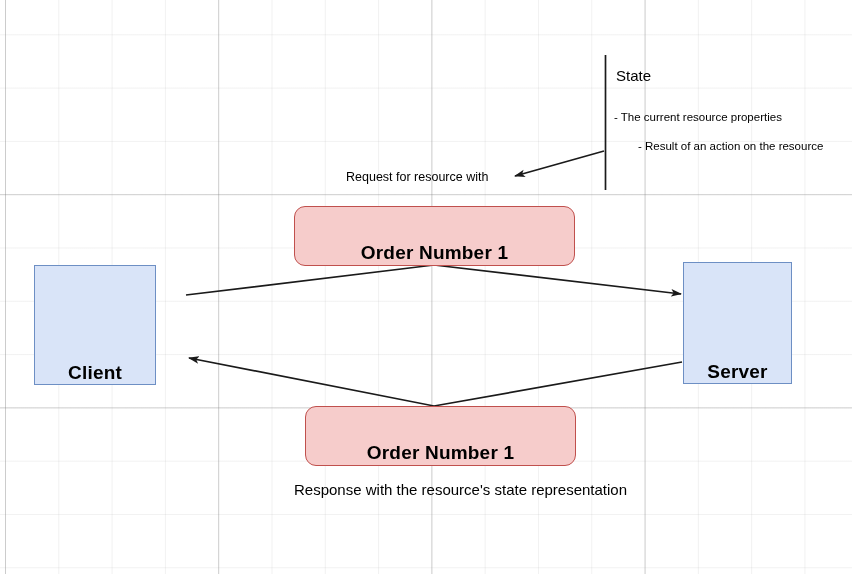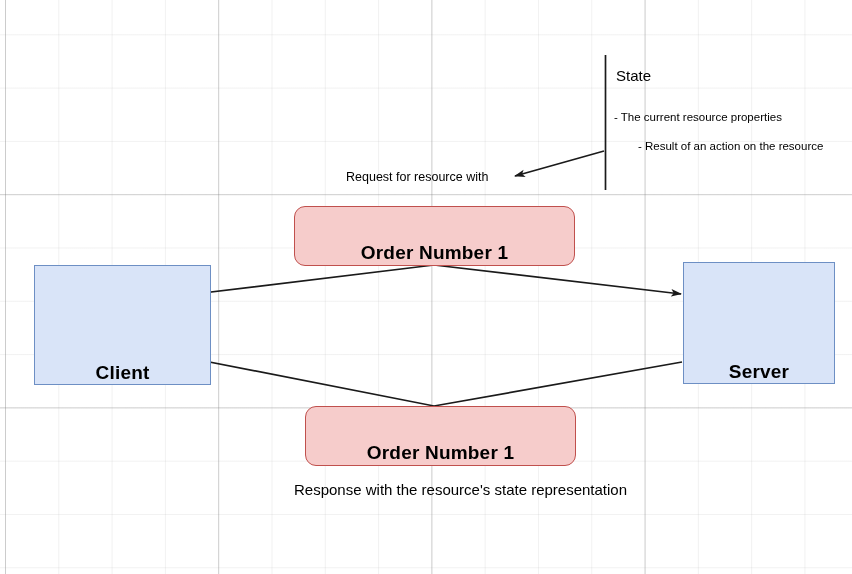--- a/index.html
+++ b/index.html
@@ -72,22 +72,22 @@
     border-radius: 11px;
   }
   .node-pink .node-label {
     font-size: 19px;
     font-weight: bold;
     color: #000000;
     line-height: 1.28;
     letter-spacing: 0.2px;
   }
 
-  #client-node  { left: 34px;  top: 265px; width: 177px; height: 120px; }
-  #server-node  { left: 683px; top: 262px; width: 152px; height: 122px; }
+  #client-node  { left: 34px;  top: 265px; width: 122px; height: 120px; }
+  #server-node  { left: 683px; top: 262px; width: 109px; height: 122px; }
   #order-node   { left: 294px; top: 206px; width: 281px; height: 60px; }
   #order-rep-node { left: 305px; top: 406px; width: 271px; height: 60px; }
 
   
   .annotation {
     position: absolute;
     color: #000000;
     font-weight: normal;
     white-space: nowrap;
   }

